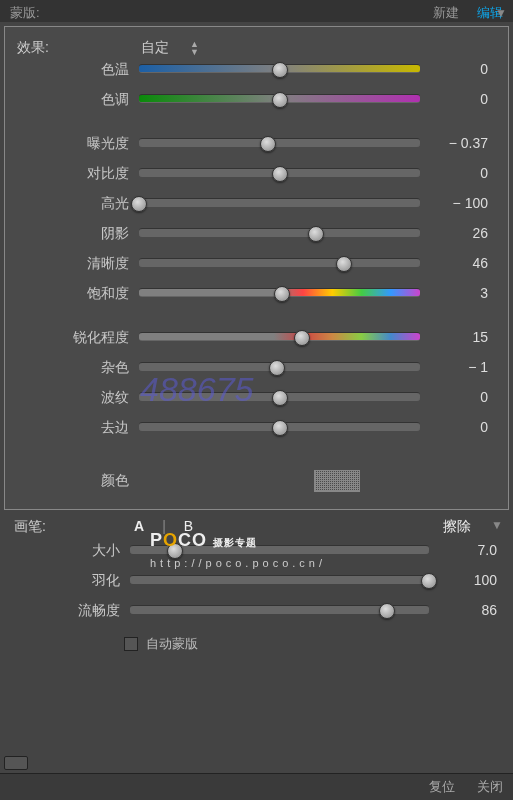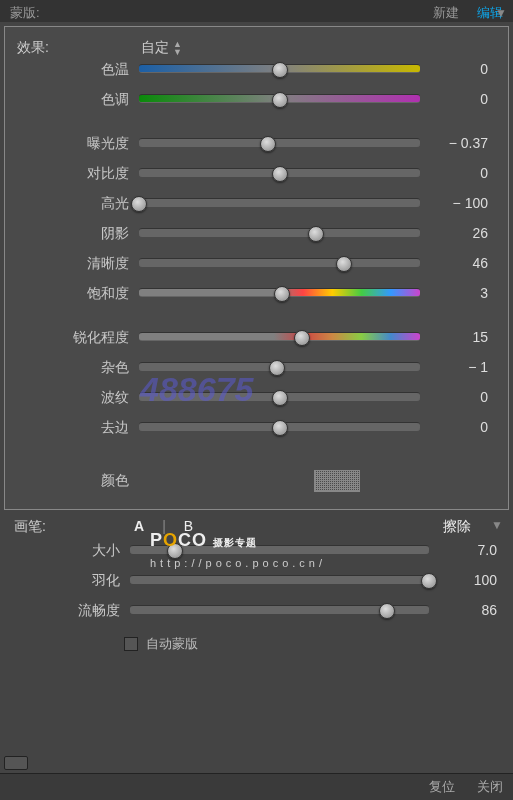--- a/index.html
+++ b/index.html
@@ -15,26 +15,26 @@
 .val{width:68px;text-align:right;color:#ddd;font-size:14px;padding-right:6px}
 .grad-temp{background:linear-gradient(90deg,#1b5fa6,#808080,#c7b800)}
 .grad-tint{background:linear-gradient(90deg,#0a8a0a,#808080,#b030b0)}
 .grad-sat{background:linear-gradient(90deg,#808080 0%,#808080 48%,#ff4444,#ffcc00,#44cc44,#3399ff,#cc44cc)}
 .grad-sharp{background:linear-gradient(90deg,#808080 0%,#808080 48%,#c44,#c84,#8c4,#48c,#c4c)}
 .grad-flat{background:#666}
 .sep{height:14px}
 .chev{position:absolute;right:6px;top:6px;color:#888;font-size:12px}
 .header-row{display:flex;align-items:center;height:26px;color:#ccc;font-size:14px;position:relative}
 .header-row .hlabel{width:70px;padding-left:4px}
-.preset{color:#ccc;display:flex;align-items:center;gap:4px}
+.preset{color:#ccc;display:flex;align-items:center;gap:21px}
 .preset .tri{font-size:9px;line-height:8px;color:#aaa}
 .colorsec{display:flex;align-items:center;height:36px}
 .colorsec .clabel{width:116px;text-align:right;color:#c8c8c8;padding-right:10px;font-size:14px}
 .colorswatch{width:44px;height:20px;border:1px solid #888;background:repeating-linear-gradient(0deg,#888,#888 1px,transparent 1px,transparent 2px),repeating-linear-gradient(90deg,#888,#888 1px,transparent 1px,transparent 2px);margin-left:175px}
-.watermark{position:absolute;left:140px;top:370px;font-size:34px;font-weight:bold;font-style:italic;color:#5a5ad0;opacity:.55;pointer-events:none}
+.watermark{position:absolute;left:140px;top:370px;font-size:34px;font-weight:normal;font-style:italic;color:#5a5ad0;opacity:.55;pointer-events:none}
 .wm2{position:absolute;left:150px;top:530px;color:#eee;font-size:18px;font-weight:bold;letter-spacing:1px;pointer-events:none}
 .wm2 .o{color:#e6a400}
 .wm2 .sub{font-size:11px;letter-spacing:4px;color:#ccc;font-weight:normal}
 .brush-head{display:flex;align-items:flex-start;padding:4px 4px 6px 10px;position:relative;margin:0 4px}
 .brush-head .bl{color:#ccc;font-size:14px;width:120px}
 .brush-head .ab{display:flex;gap:18px;color:#eee;font-size:14px}
 .brush-head .ab .sep2{color:#888}
 .brush-head .erase{margin-left:auto;color:#eee;font-size:14px;padding-right:34px}
 .brush-head .chev{right:6px;top:4px}
 .cbrow{display:flex;align-items:center;height:24px;padding-left:120px;gap:8px}

